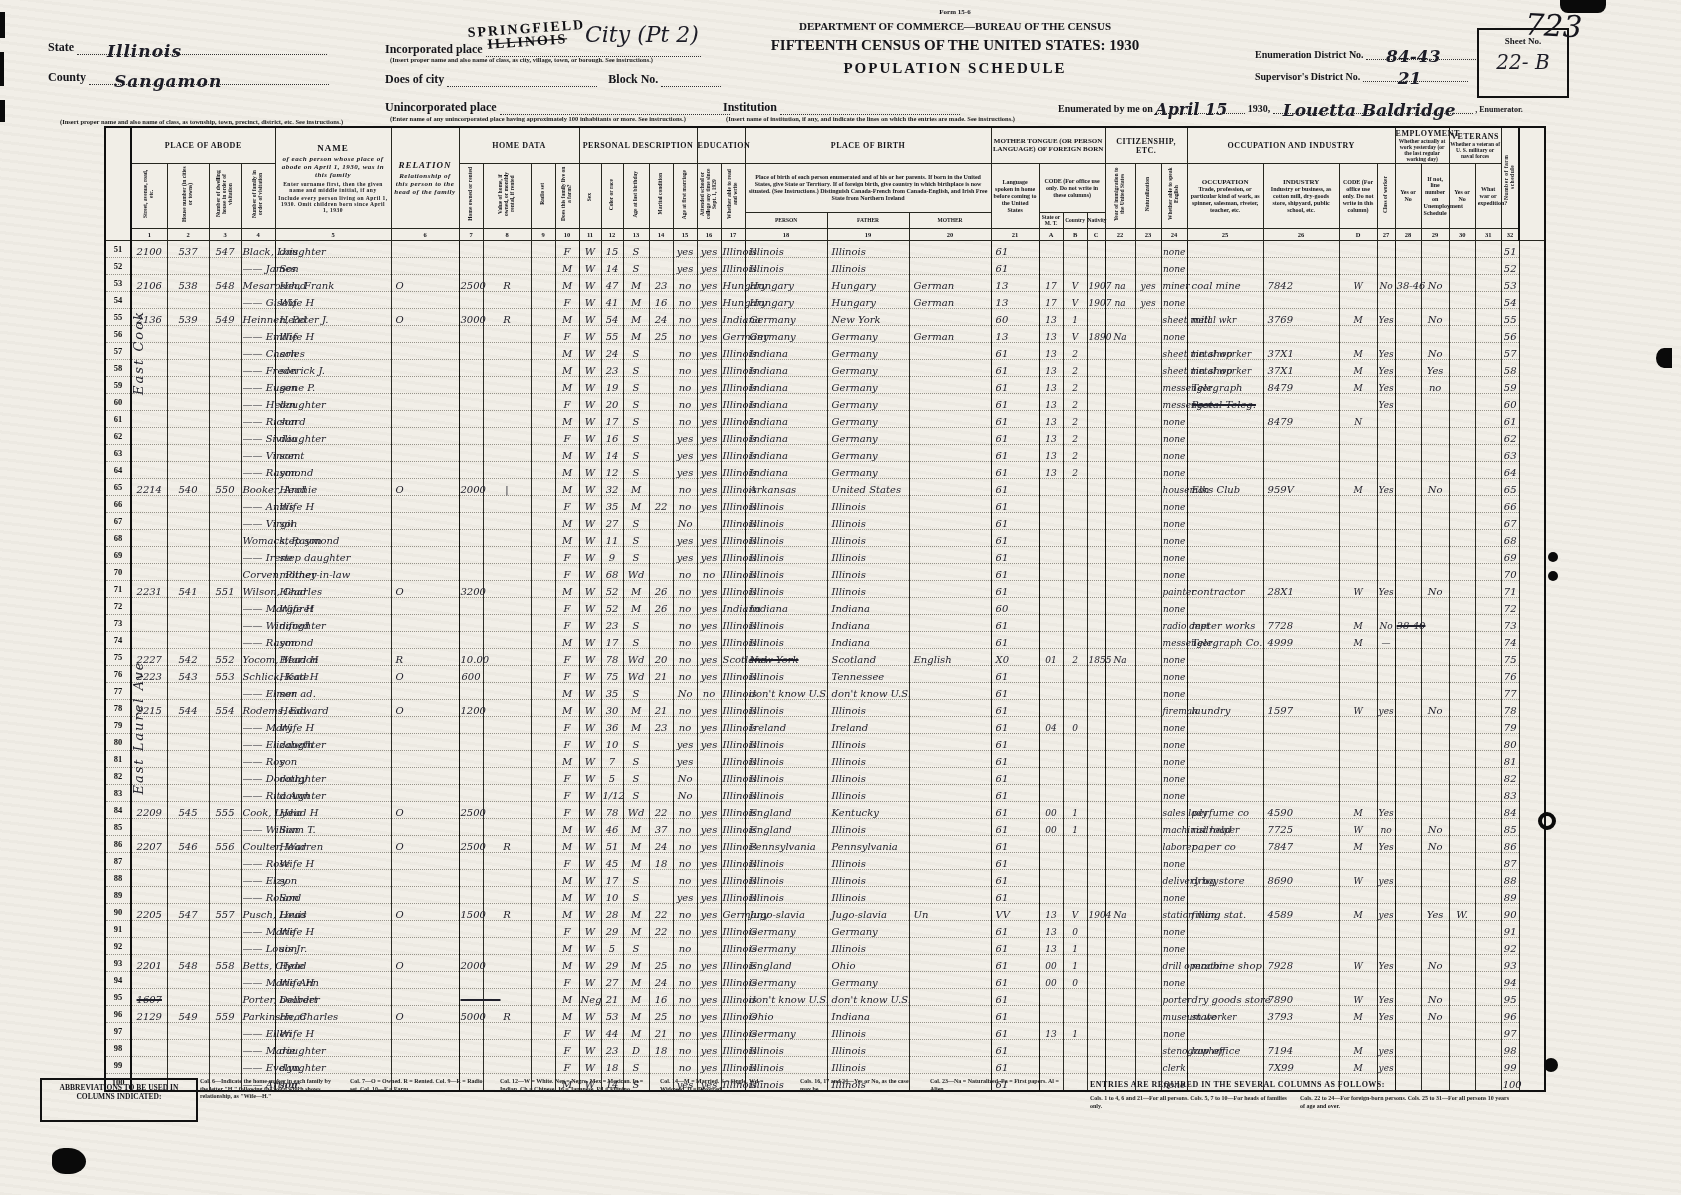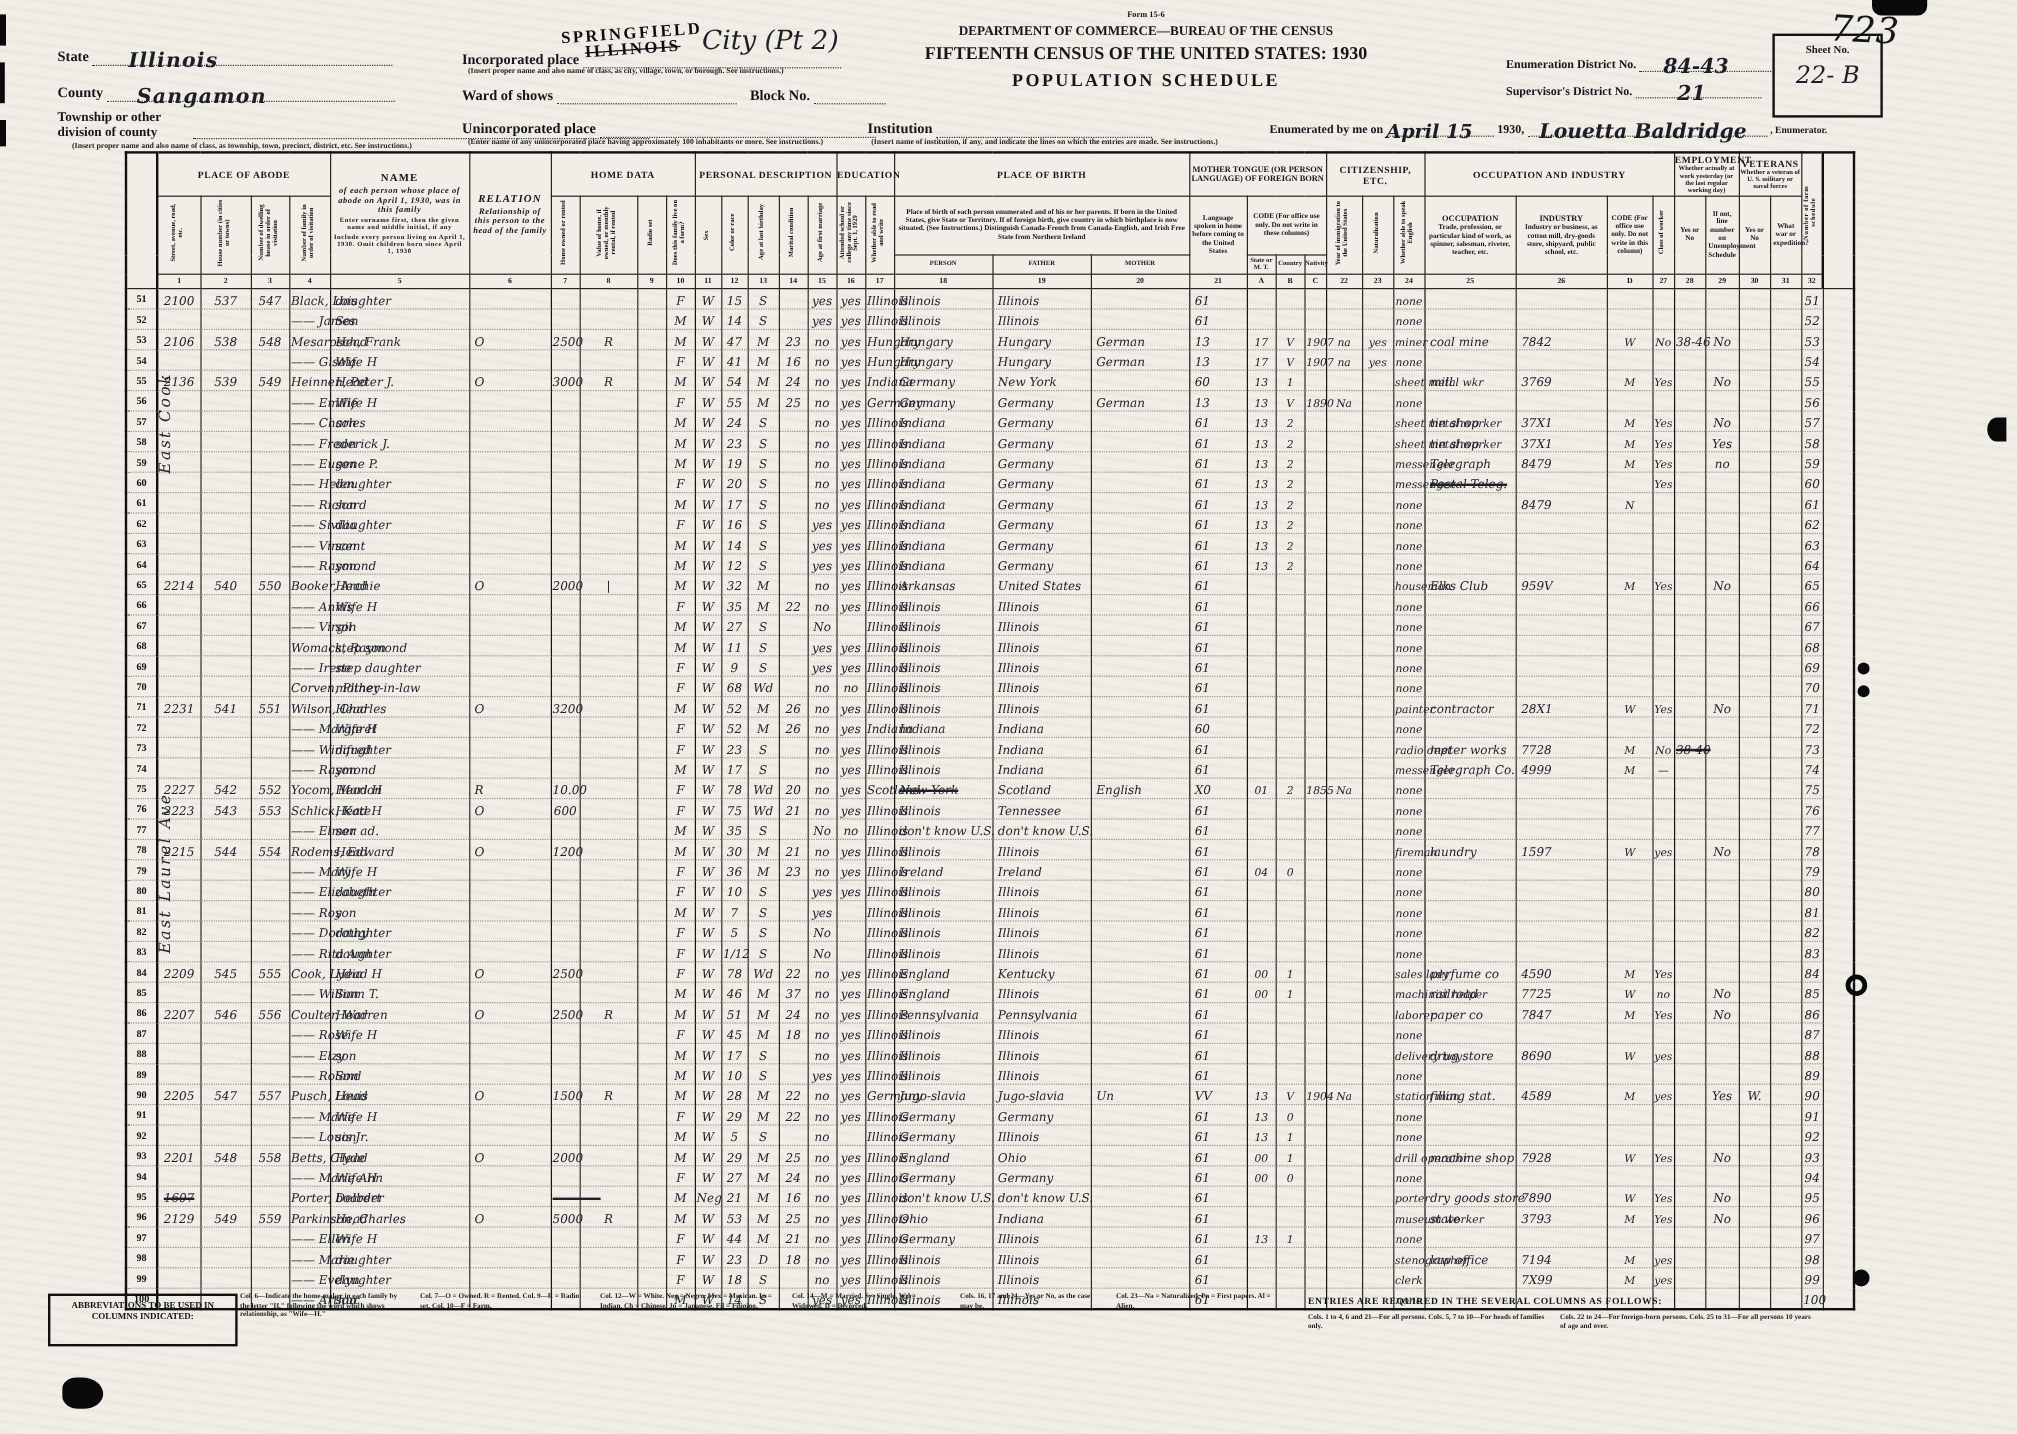--- a/index.html
+++ b/index.html
@@ -66,39 +66,35 @@
 <div class="page">
 
   <div class="hfield" style="left:48px;top:40px;">
     <span>State</span>
     <span class="dotline" style="width:250px;"><span class="hw hwbig" style="margin-left:30px;">Illinois</span></span>
   </div>
   <div class="hfield" style="left:48px;top:70px;">
     <span>County</span>
     <span class="dotline" style="width:240px;"><span class="hw hwbig" style="margin-left:25px;">Sangamon</span></span>
   </div>
-  <div class="hfield" style="left:48px;top:92px;line-height:12px;">
-    <span style="display:inline-block;width:110px;white-space:normal;font-size:11px;">Township or other division of county</span>
-    <span class="dotline" style="width:380px;"></span>
-  </div>
   <div class="note" style="left:60px;top:118px;">(Insert proper name and also name of class, as township, town, precinct, district, etc.   See instructions.)</div>
 
   <div class="hfield" style="left:385px;top:42px;">
     <span>Incorporated place</span>
     <span class="dotline" style="width:215px;"></span>
   </div>
   <div class="stamp" style="left:468px;top:22px;">
     <div>SPRINGFIELD</div>
     <div class="strike">ILLINOIS</div>
   </div>
   <div class="hw" style="position:absolute;left:585px;top:22px;font-size:22px;">City (Pt 2)</div>
   <div class="note" style="left:390px;top:56px;">(Insert proper name and also name of class, as city, village, town, or borough.   See instructions.)</div>
 
   <div class="hfield" style="left:385px;top:72px;">
-    <span>Ward of shows</span>
+    <span>Does of city</span>
     <span class="dotline" style="width:150px;"></span>
     <span style="margin-left:8px;">Block No.</span>
     <span class="dotline" style="width:60px;"></span>
   </div>
   <div class="hfield" style="left:385px;top:100px;">
     <span>Unincorporated place</span>
     <span class="dotline" style="width:230px;"></span>
   </div>
   <div class="note" style="left:390px;top:115px;">(Enter name of any unincorporated place having approximately 100 inhabitants or more.   See instructions.)</div>
 

